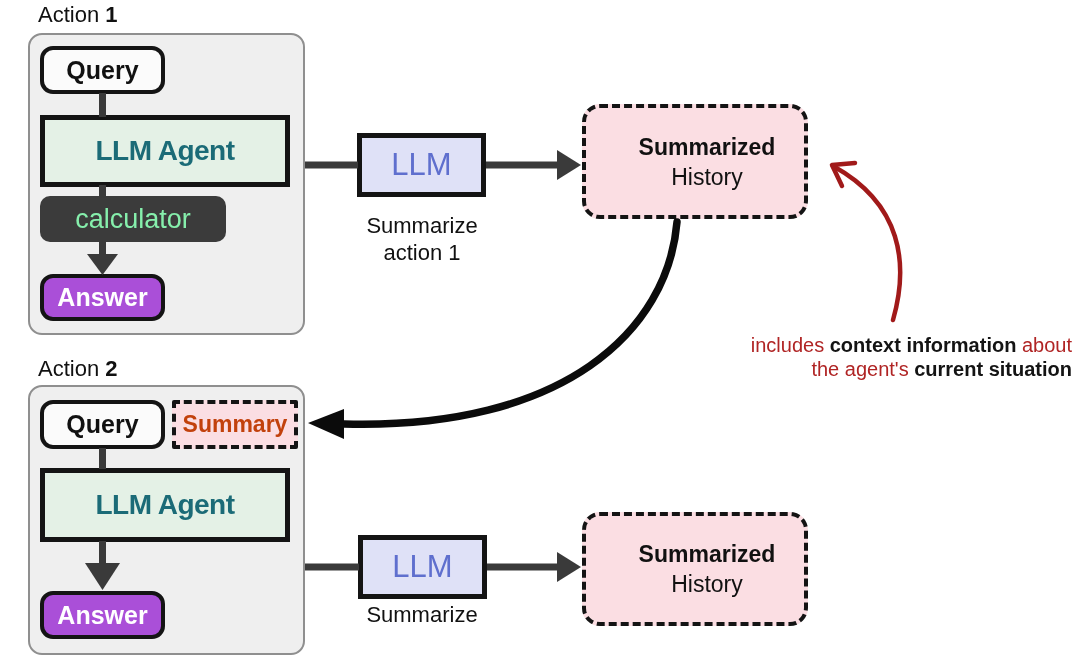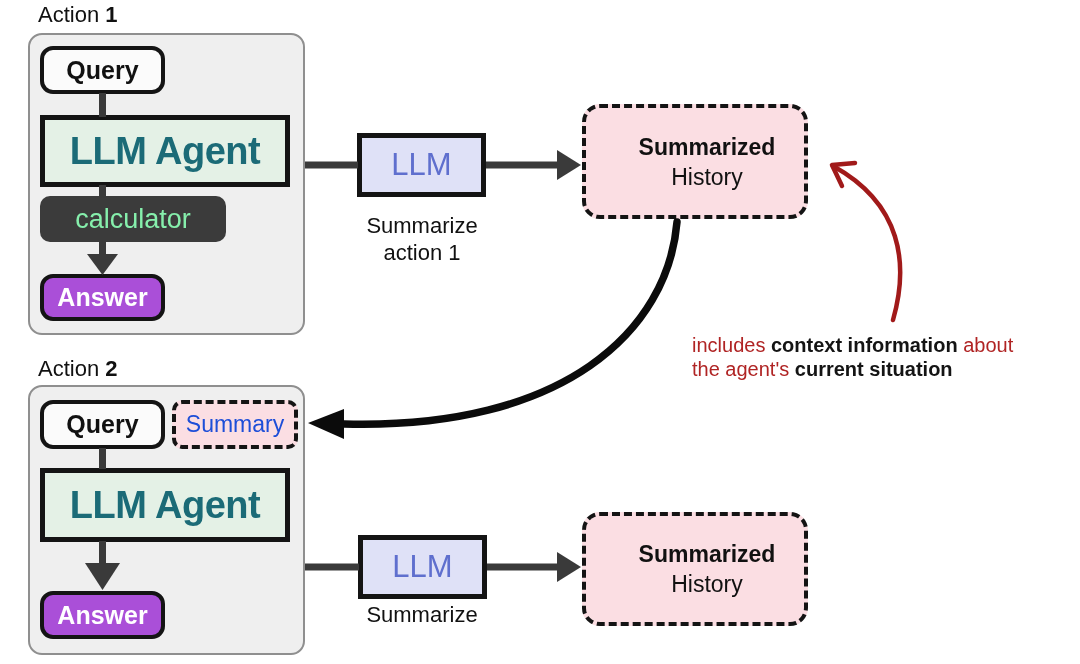--- a/index.html
+++ b/index.html
@@ -4,30 +4,30 @@
 <style>
   * { margin:0; padding:0; box-sizing:border-box; }
   html,body { background:#ffffff; font-family:"Liberation Sans", sans-serif; }
   .canvas { position:relative; width:1080px; height:664px; background:#ffffff; overflow:hidden; }
   .abs { position:absolute; }
   .panel { background:var(--panel-fill,#efefef); border:2px solid var(--panel-border,#8f8f8f); border-radius:14px; }
   .action-label { font-size:22px; color:#111; white-space:pre; }
   .action-label .num { font-weight:700; }
   .node { display:flex; align-items:center; justify-content:center; }
   .query { background:var(--query-fill,#fbfbfb); border:4px solid var(--box-border,#141414); border-radius:13px; font-weight:700; font-size:25px; color:#111; }
-  .agent { background:var(--agent-fill,#e4f1e6); border:5px solid var(--box-border,#141414); color:var(--agent-text,#1b6b77); font-weight:700; font-size:38px; letter-spacing:-0.5px; }
+  .agent { background:var(--agent-fill,#e4f1e6); border:5px solid var(--box-border,#141414); color:var(--agent-text,#1b6b77); font-weight:700; font-size:28px; letter-spacing:-0.5px; }
   .tool { background:var(--tool-fill,#3b3b3b); border-radius:10px; color:#86efac; font-size:27px; }
   .answer { background:var(--answer-fill,#aa4fd8); border:4px solid var(--box-border,#141414); border-radius:13px; color:#ffffff; font-weight:700; font-size:25px; }
   .llm { background:var(--llm-fill,#dfe1f7); border:5px solid var(--box-border,#141414); color:var(--llm-text,#5f6fce); font-weight:400; font-size:31px; }
   .caption { text-align:center; font-size:22px; line-height:27px; color:#111; }
   .caption .b { font-weight:400; }
   .history { background:var(--summary-fill,#fbdee3); border:4px dashed var(--box-border,#141414); border-radius:18px; flex-direction:column; font-size:23px; line-height:30px; color:#111; text-align:center;padding-left:24px; }
   .history .b { font-weight:700; }
-  .chip { background:var(--summary-fill,#fbdee3); border:4px dashed var(--box-border,#141414); border-radius:10px; font-weight:400; font-size:23px; color:#1d4ed8; }
-  .annotation { text-align:left; font-size:20px; line-height:24px; color:var(--annotation-red,#b02424); }
+  .chip { background:var(--summary-fill,#fbdee3); border:4px dashed var(--box-border,#141414); border-radius:2px; font-weight:700; font-size:23px; color:#c2410c; }
+  .annotation { text-align:right; font-size:20px; line-height:24px; color:var(--annotation-red,#b02424); }
   .annotation .b { font-weight:700; color:var(--annotation-dark,#141414); }
   svg.connectors { position:absolute; left:0; top:0; width:1080px; height:664px; pointer-events:none; }
   .c-gray { stroke:var(--arrow-gray,#3a3a3a); stroke-width:7; fill:none; }
   .f-gray { fill:var(--arrow-gray,#3a3a3a); stroke:none; }
   .c-black { stroke:var(--arrow-black,#0b0b0b); stroke-width:7.5; fill:none; stroke-linecap:round; }
   .f-black { fill:var(--arrow-black,#0b0b0b); stroke:none; }
   .c-red { stroke:var(--arrow-red,#a11a1a); stroke-width:4.5; fill:none; stroke-linecap:round; stroke-linejoin:round; }
 </style>
 </head>
 <body>

